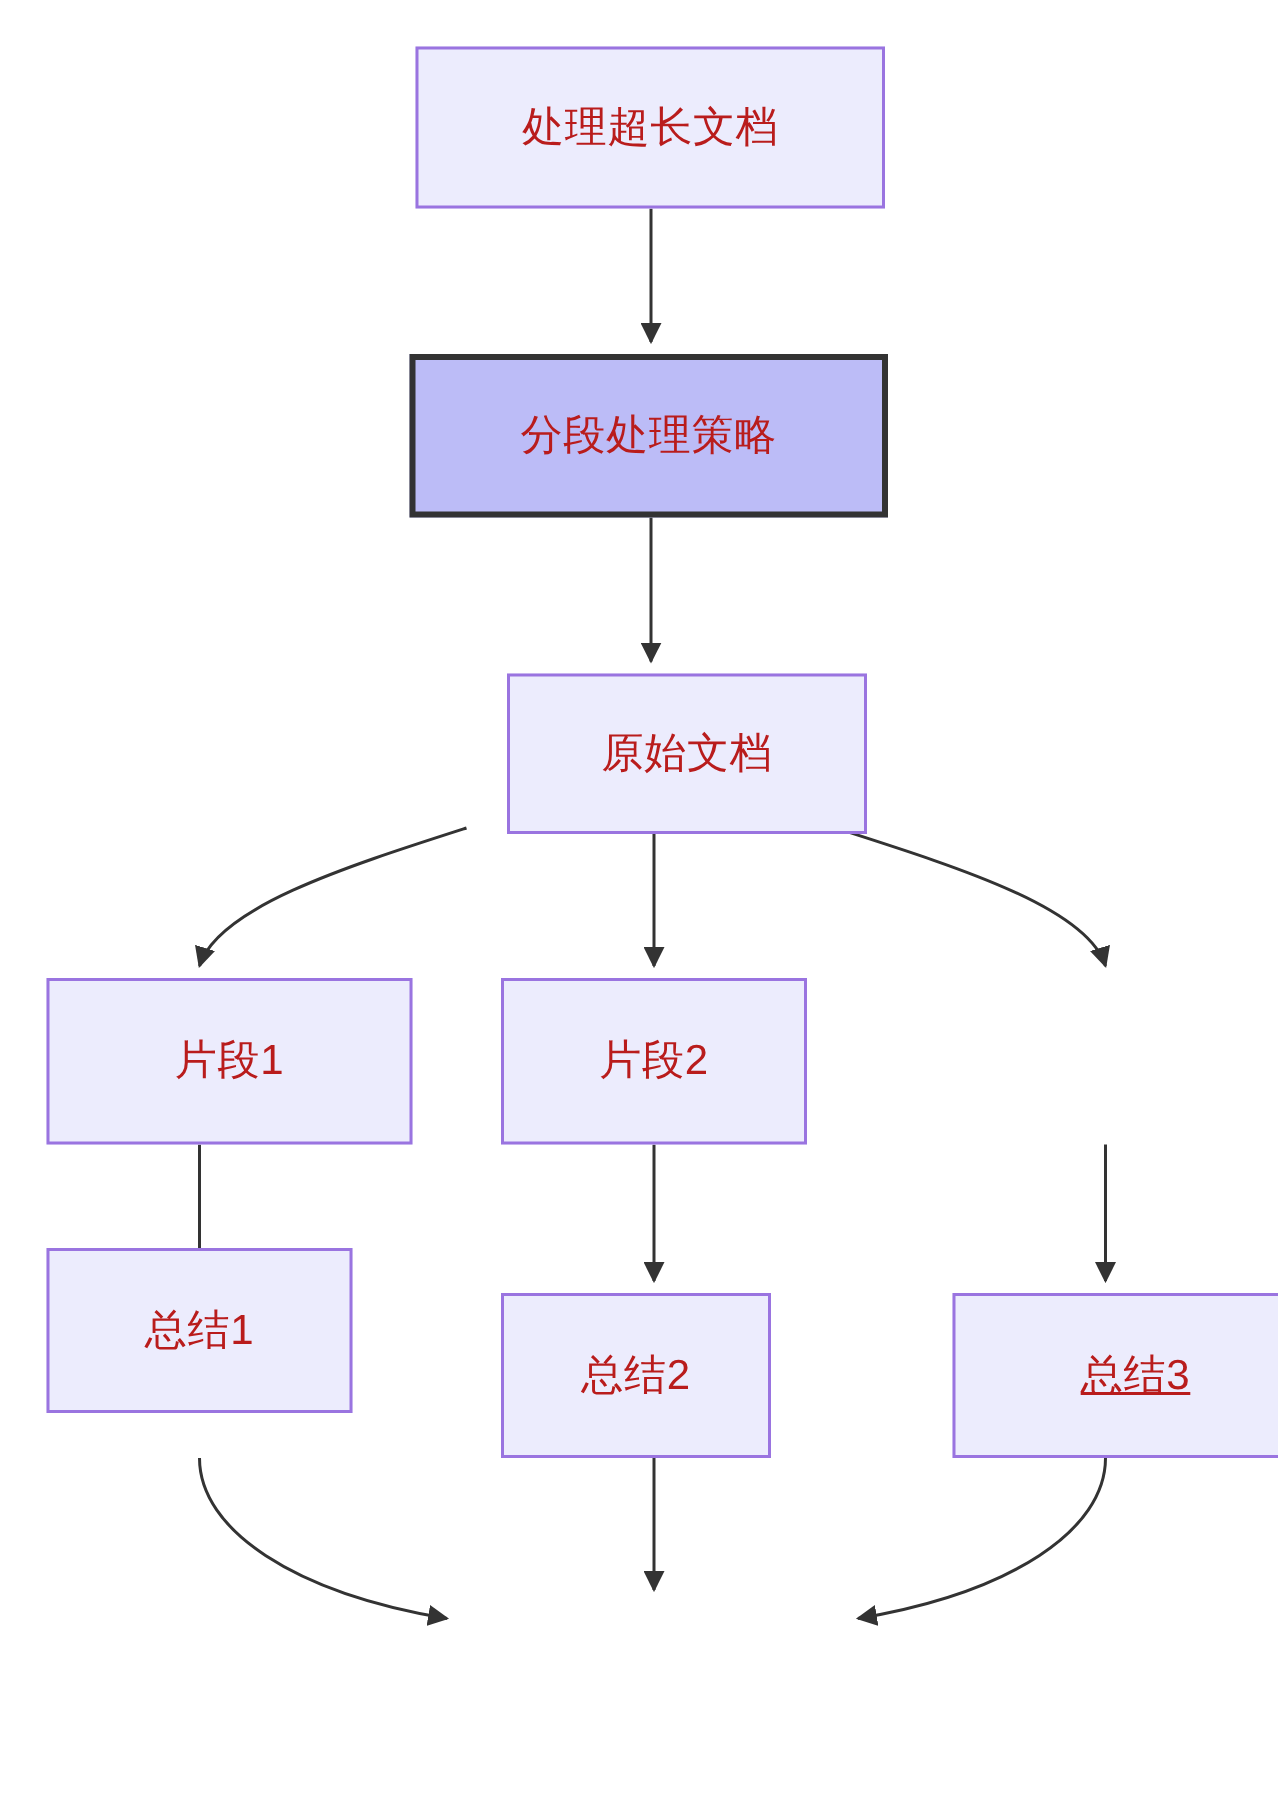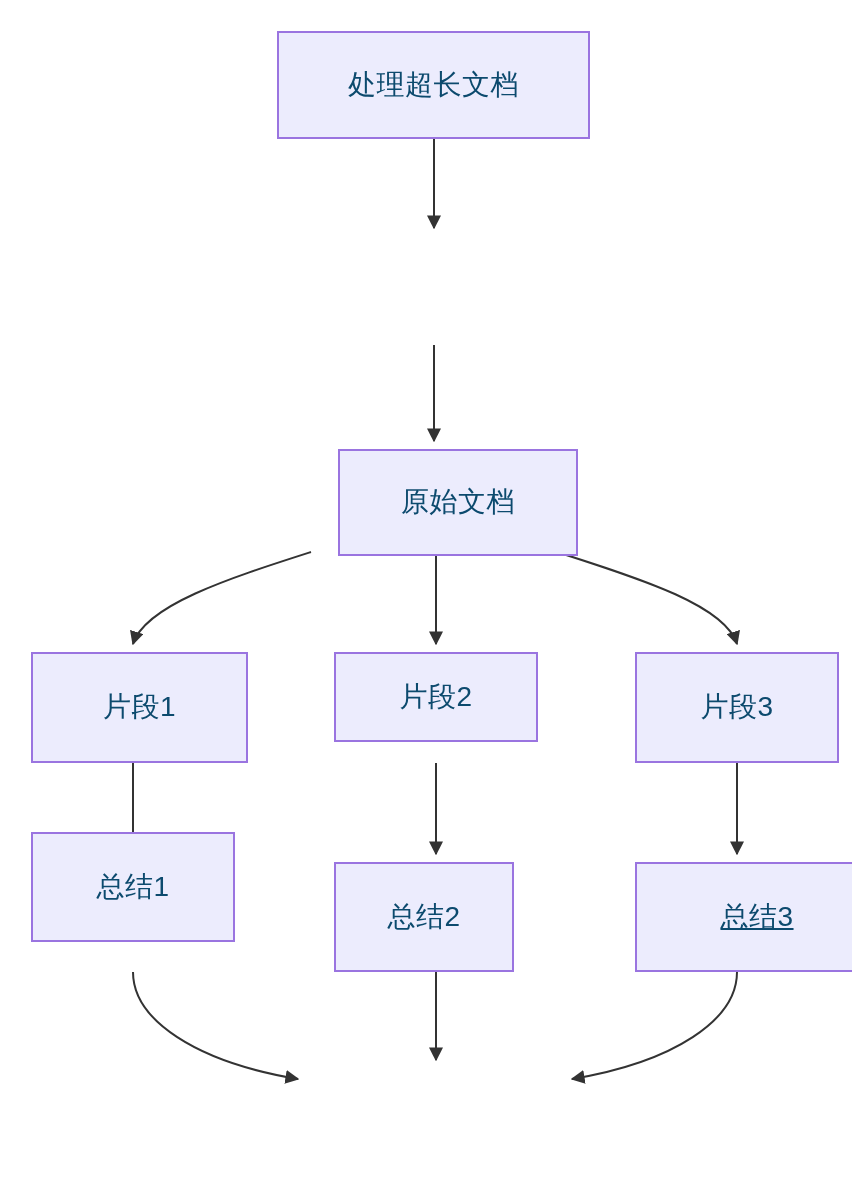--- a/index.html
+++ b/index.html
@@ -26,21 +26,21 @@
     width: 852px;
     height: 1196px;
   }
   .node {
     position: absolute;
     box-sizing: border-box;
     display: flex;
     align-items: center;
     justify-content: center;
     text-align: center;
-    color: #0c4a6e;
+    color: #b91c1c;
     letter-spacing: 0.5px;
     z-index: 5;
   }
   .node.default {
     background: #ececfd;
     border: 2px solid #9a74e0;
     font-size: 28px;
   }
   .node.strategy {
     background: #bcbcf7;
@@ -89,36 +89,36 @@
 
     <path d="M 436 972 L 436 1060" fill="none" stroke="#333333" stroke-width="2" marker-end="url(#arrow)"></path>
 
     <path d="M 737 972 C 737 1020, 674 1062, 572 1079" fill="none" stroke="#333333" stroke-width="2" marker-end="url(#arrow)"></path>
   </svg>
 
   <div class="node default" style="left:277px; top:31px; width:313px; height:108px;">
     <span class="label">处理超长文档</span>
   </div>
 
+  <div class="node strategy" style="left:273px; top:236px; width:319px; height:109px;">
+    <span class="label">分段处理策略</span>
+  </div>
 
   <div class="node default" style="left:310px; top:449px; width:240px; height:107px;margin-left:28px;">
     <span class="label">原始文档</span>
   </div>
 
-  <div class="node default" style="left:31px; top:652px; width:217px; height:111px;">
+  <div class="node default" style="left:31px; top:652px; width:244px; height:111px;">
     <span class="label">片段1</span>
   </div>
 
-  <div class="node default" style="left:334px; top:652px; width:204px; height:90px;">
+  <div class="node default" style="left:334px; top:652px; width:204px; height:111px;">
     <span class="label">片段2</span>
   </div>
 
-  <div class="node default" style="left:635px; top:652px; width:204px; height:111px;">
-    <span class="label">片段3</span>
-  </div>
 
   <div class="node default" style="left:31px; top:832px; width:204px; height:110px;">
     <span class="label">总结1</span>
   </div>
 
   <div class="node default" style="left:334px; top:862px; width:180px; height:110px;">
     <span class="label">总结2</span>
   </div>
 
   <div class="node default" style="left:635px; top:862px; width:244px; height:110px;text-decoration:underline;">

